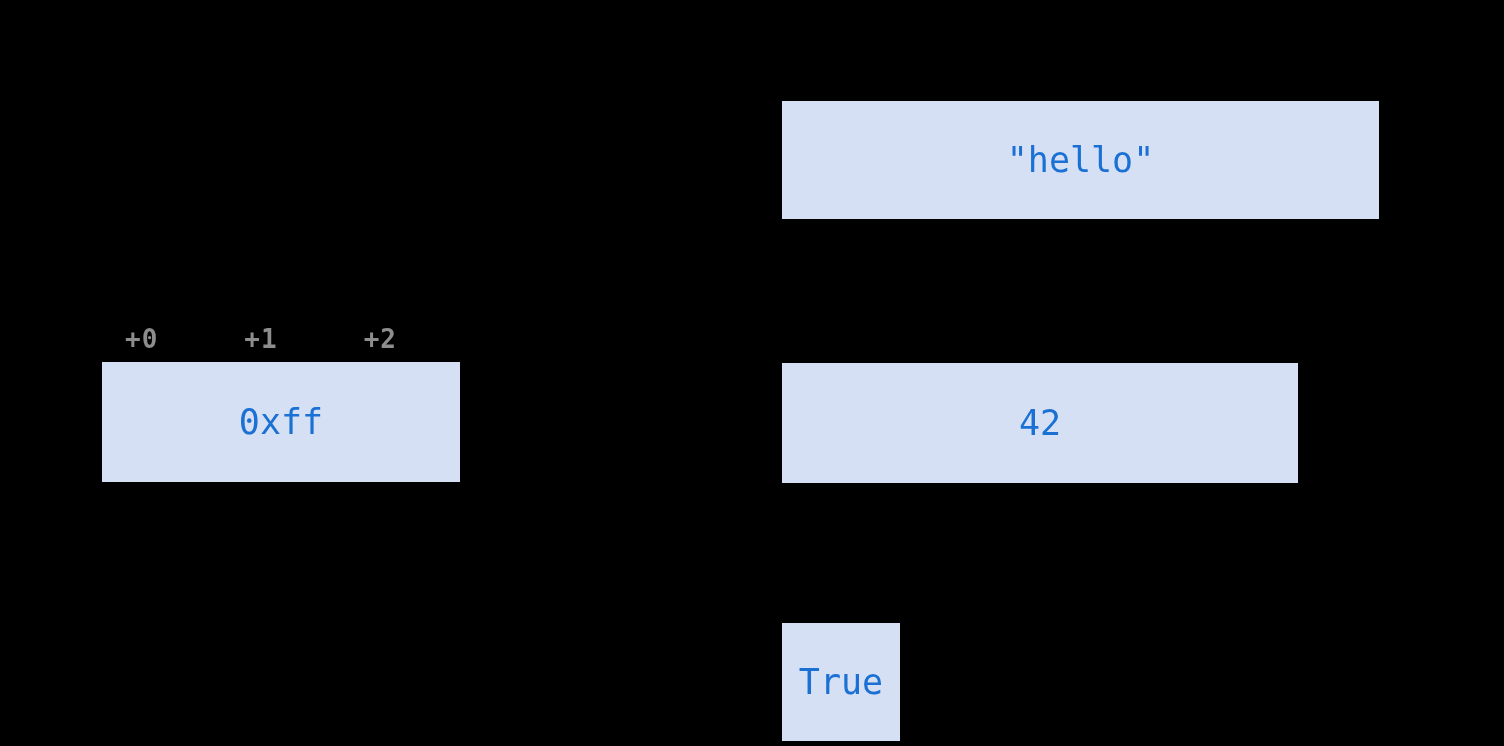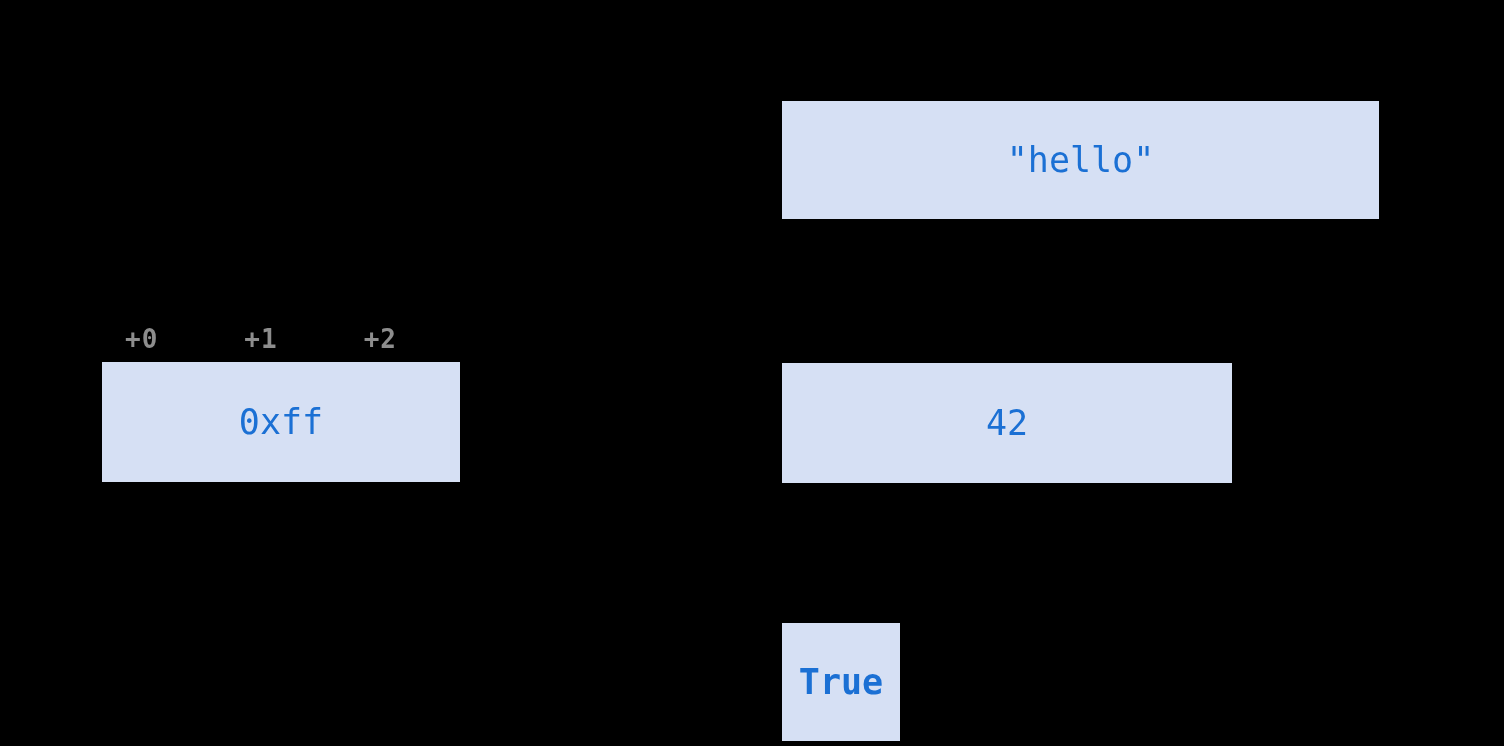--- a/index.html
+++ b/index.html
@@ -65,22 +65,22 @@
     background: var(--box_fill);
     display: flex;
     align-items: center;
     justify-content: center;
   }
   .value-box span {
     color: var(--value_text);
     font-size: 35px;
   }
   .string-box { left: 782px; top: 101px; width: 597px; height: 118px; }
-  .int-box    { left: 782px; top: 363px; width: 450px; height: 120px; }
-  .bool-box   { left: 782px; top: 623px; width: 118px; height: 118px; font-weight: bold; }
+  .int-box    { left: 782px; top: 363px; width: 516px; height: 120px; }
+  .bool-box   { left: 782px; top: 623px; width: 118px; height: 118px; }
 </style>
 </head>
 <body>
 
 <div class="stage">
 
   <div class="offset-row">
     <div class="offset-label">+0</div>
     <div class="offset-label">+1</div>
     <div class="offset-label">+2</div>

